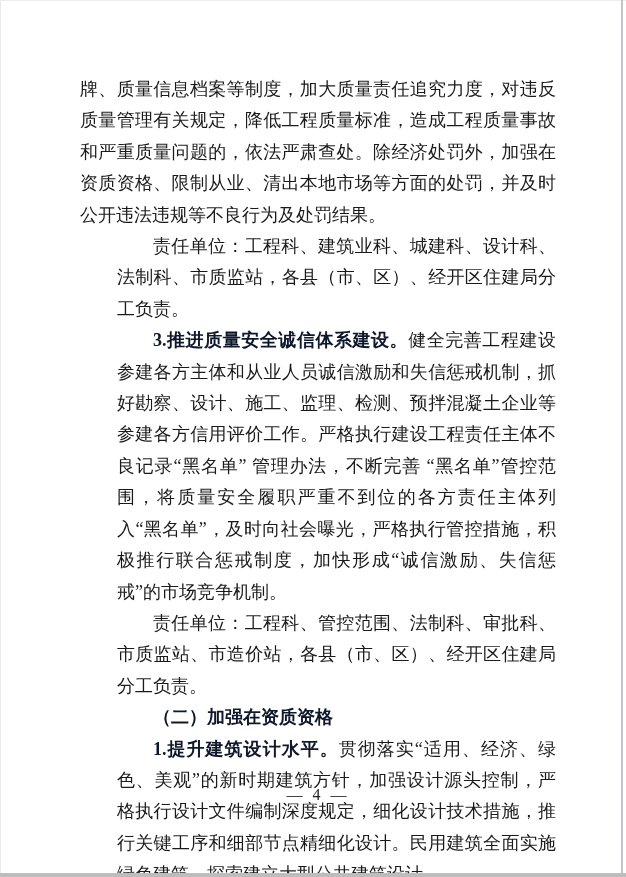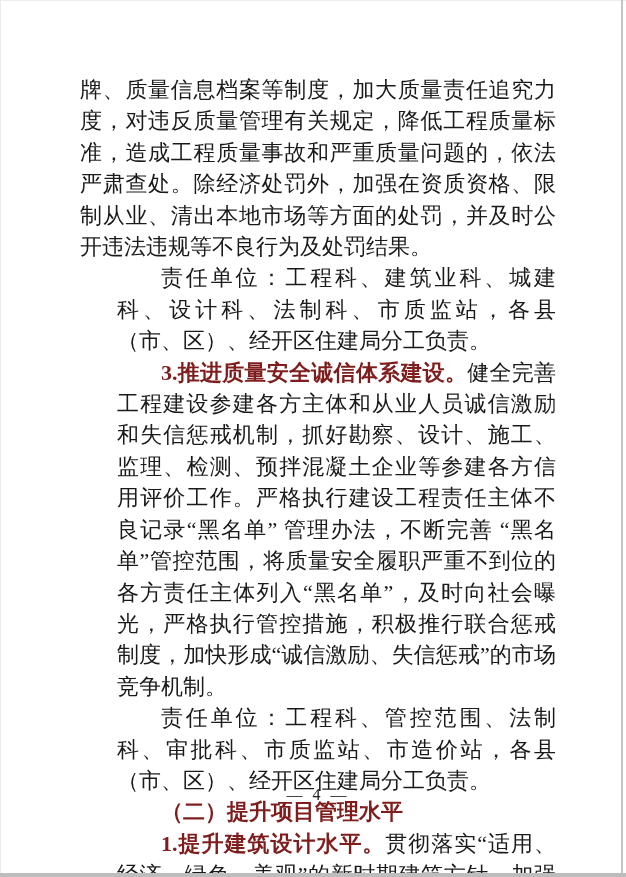--- a/index.html
+++ b/index.html
@@ -16,33 +16,33 @@
     font-family: "Liberation Serif", "DejaVu Serif", serif;
   }
   .content {
     position: absolute;
     left: 80px;
     top: 74px;
     width: 476px;
   }
   .para {
     margin: 0;
-    font-size: 22px;
+    font-size: 18px;
     line-height: 31.4px;
     text-align: justify;
     color: #1a1a1a;
     word-break: break-all;
   }
   .para.indent {
     text-indent: 2em;
     margin-left: 37px;
   }
   .para b {
     font-weight: 700;
-    color: #7f1d1d;
+    color: #0f172a;
   }
   .page-number {
     position: absolute;
     top: 786px;
     left: 80px;
     width: 476px;
     text-align: center;
     font-size: 16px;
     letter-spacing: 3px;
     color: #222222;
@@ -73,21 +73,21 @@
   <div class="content">
 
     <p class="para"><span>牌、质量信息档案等制度，加大质量责任追究力度，对违反质量管理有关规定，降低工程质量标准，造成工程质量事故和严重质量问题的，依法严肃查处。除经济处罚外，加强在资质资格、限制从业、清出本地市场等方面的处罚，并及时公开违法违规等不良行为及处罚结果。</span></p>
 
     <p class="para indent"><span>责任单位：工程科、建筑业科、城建科、设计科、法制科、市质监站，各县（市、区）、经开区住建局分工负责。</span></p>
 
     <p class="para indent"><b>3.推进质量安全诚信体系建设。</b><span>健全完善工程建设参建各方主体和从业人员诚信激励和失信惩戒机制，抓好勘察、设计、施工、监理、检测、预拌混凝土企业等参建各方信用评价工作。严格执行建设工程责任主体不良记录“黑名单” 管理办法，不断完善 “黑名单”管控范围，将质量安全履职严重不到位的各方责任主体列入“黑名单”，及时向社会曝光，严格执行管控措施，积极推行联合惩戒制度，加快形成“诚信激励、失信惩戒”的市场竞争机制。</span></p>
 
     <p class="para indent"><span>责任单位：工程科、管控范围、法制科、审批科、市质监站、市造价站，各县（市、区）、经开区住建局分工负责。</span></p>
 
-    <p class="para indent"><b>（二）提升项目管理水平</b></p>
+    <p class="para indent"><b>（二）加强在资质资格</b></p>
 
     <p class="para indent"><b>1.提升建筑设计水平。</b><span>贯彻落实“适用、经济、绿色、美观”的新时期建筑方针，加强设计源头控制，严格执行设计文件编制深度规定，细化设计技术措施，推行关键工序和细部节点精细化设计。民用建筑全面实施绿色建筑，探索建立大型公共建筑设计</span></p>
 
   </div>
 
   <div class="page-number">— 4 —</div>
 
   <div class="edge-top"></div>
   <div class="edge-left"></div>
   <div class="edge-right"></div>

